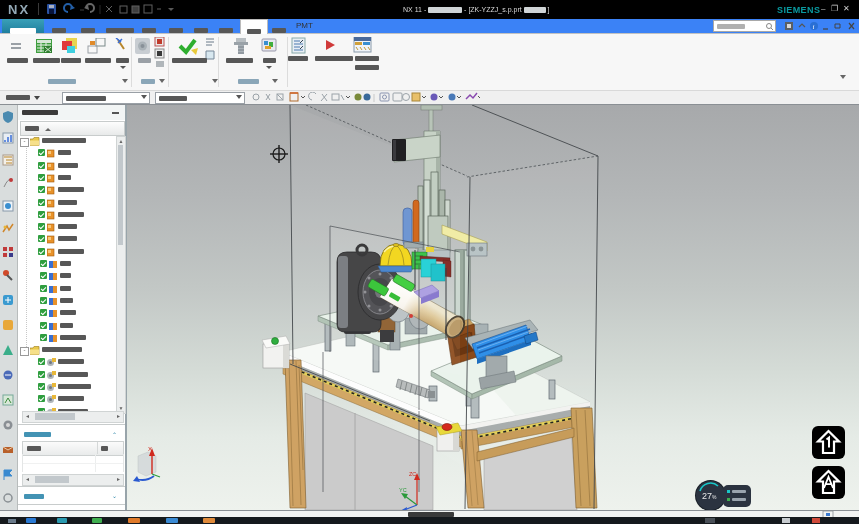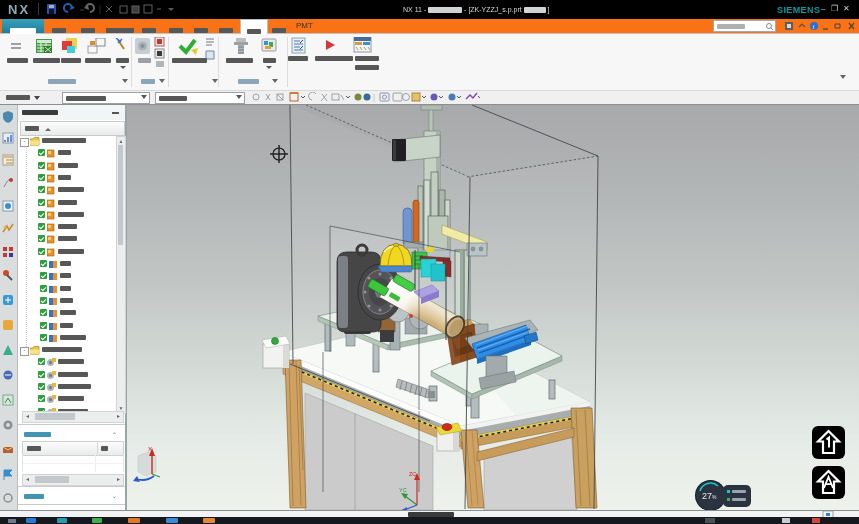--- a/index.html
+++ b/index.html
@@ -4,21 +4,21 @@
 <style>
   html,body{margin:0;padding:0;}
   body{width:859px;height:524px;overflow:hidden;font-family:"Liberation Sans",sans-serif;position:relative;background:#fff;}
   .abs{position:absolute;}
   
   .zh{display:inline-block;height:5px;background:#575757;border-radius:1px;vertical-align:middle;}
   .zhw{display:inline-block;height:6px;background:#e8f2f4;border-radius:1px;vertical-align:middle;}
   
   #titlebar{left:0;top:0;width:859px;height:19px;background:#000;}
   
-  #menurow{left:0;top:19px;width:859px;height:14px;background:#f97316;border-bottom:1px solid #c2c2c2;}
+  #menurow{left:0;top:19px;width:859px;height:14px;background:#3b82f6;border-bottom:1px solid #c2c2c2;}
   .tab{position:absolute;top:0;height:14px;}
   
   #ribbon{left:0;top:34px;width:859px;height:56px;background:#f7f7f7;border-bottom:1px solid #d9d9d9;}
   .rsep{position:absolute;top:3px;height:50px;width:1px;background:#dcdcdc;}
   .glabel{position:absolute;top:45px;height:5px;background:#8aa6b8;border-radius:1px;}
   
   #selbar{left:0;top:91px;width:859px;height:13px;background:#f0f0f0;border-bottom:1px solid #8a8f94;}
   .combo{position:absolute;top:1px;height:10px;background:#fff;border:1px solid #9aa0a6;font-size:7px;color:#333;}
   .combo .arr{position:absolute;right:2px;top:2px;width:0;height:0;border-left:3px solid transparent;border-right:3px solid transparent;border-top:4px solid #555;}
   

